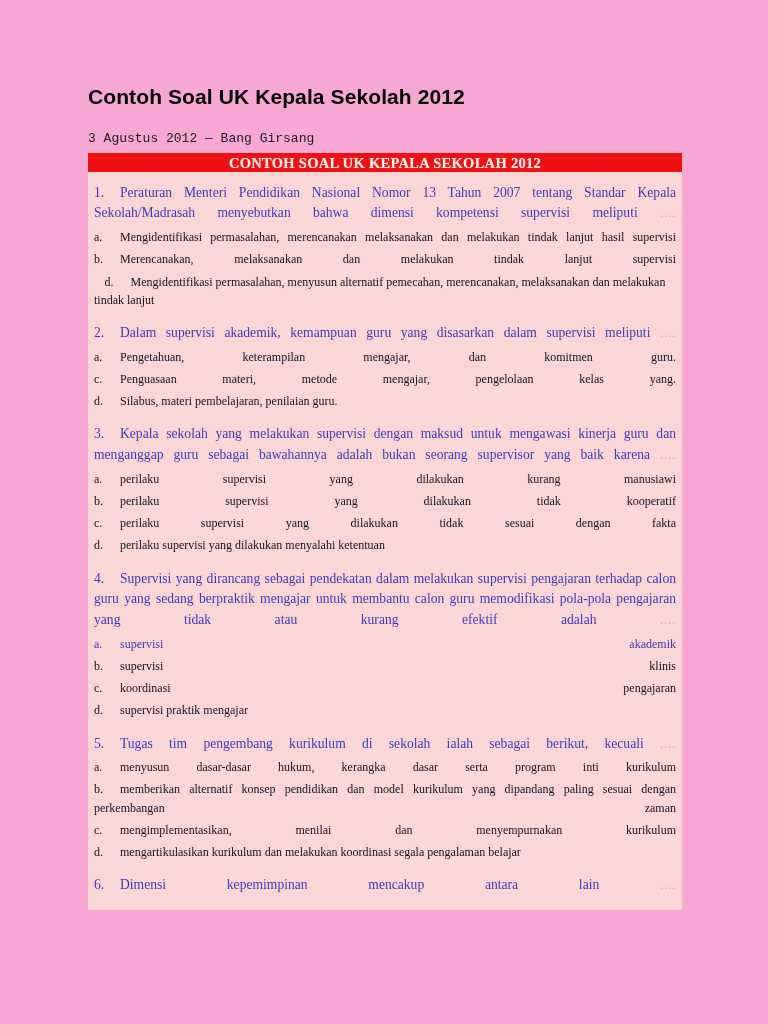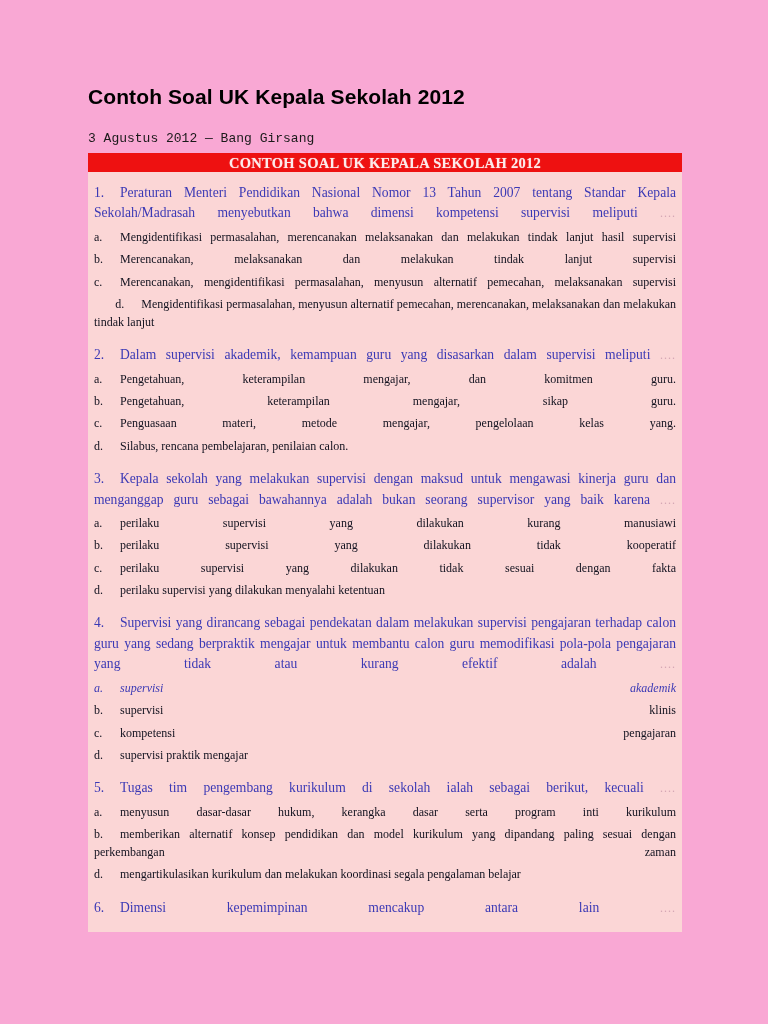--- a/index.html
+++ b/index.html
@@ -81,25 +81,24 @@
   .opt {
     color: #12121f;
     font-size: 12px;
     line-height: 1.52;
     text-align: justify;
     text-align-last: justify;
     -moz-text-align-last: justify;
   }
   .opt.blue {
     color: #3b39b5;
-    font-style: italic;
   }
   .opt.flush,
   .q-text.flush {
-    text-align: right;
+    text-align: center;
     text-align-last: left;
     -moz-text-align-last: left;
   }
   .marker {
     display: inline-block;
     min-width: 26px;
   }
   .dots {
     color: #d4a6b4;
     letter-spacing: 1px;
@@ -117,48 +116,47 @@
 
   <div class="red-bar">
     <span class="red-bar-text">CONTOH SOAL UK KEPALA SEKOLAH 2012</span>
   </div>
 
   <div class="pink-block" id="quiz-root">
       <div class="q-group">
         <p class="q-text"><span class="marker">1.</span><span>Peraturan Menteri Pendidikan Nasional Nomor 13 Tahun 2007 tentang Standar Kepala Sekolah/Madrasah menyebutkan bahwa dimensi kompetensi supervisi meliputi</span> <span class="dots">....</span></p>
         <p class="opt"><span class="marker">a.</span><span>Mengidentifikasi permasalahan, merencanakan melaksanakan dan melakukan tindak lanjut hasil supervisi</span></p>
         <p class="opt"><span class="marker">b.</span><span>Merencanakan, melaksanakan dan melakukan tindak lanjut supervisi</span></p>
-        <p class="opt"><span class="marker">c.</span><span>Merencanakan, mengidentifikasi permasalahan, menyusun alternatif pemecahan, melaksanakan supervisi</span></p>
         <p class="opt flush"><span class="marker">d.</span><span>Mengidentifikasi permasalahan, menyusun alternatif pemecahan, merencanakan, melaksanakan dan melakukan tindak lanjut</span></p>
       </div>
       <div class="q-group">
         <p class="q-text"><span class="marker">2.</span><span>Dalam supervisi akademik, kemampuan guru yang disasarkan dalam supervisi meliputi</span> <span class="dots">....</span></p>
         <p class="opt"><span class="marker">a.</span><span>Pengetahuan, keterampilan mengajar, dan komitmen guru.</span></p>
-        <p class="opt"><span class="marker">b.</span><span>Pengetahuan, keterampilan mengajar, sikap guru.</span></p>
         <p class="opt"><span class="marker">c.</span><span>Penguasaan materi, metode mengajar, pengelolaan kelas yang.</span></p>
-        <p class="opt flush"><span class="marker">d.</span><span>Silabus, rencana pembelajaran, penilaian calon.</span></p>
+        <p class="opt flush"><span class="marker">d.</span><span>Silabus, materi pembelajaran, penilaian guru.</span></p>
       </div>
       <div class="q-group">
         <p class="q-text"><span class="marker">3.</span><span>Kepala sekolah yang melakukan supervisi dengan maksud untuk mengawasi kinerja guru dan menganggap guru sebagai bawahannya adalah bukan seorang supervisor yang baik karena</span> <span class="dots">....</span></p>
         <p class="opt"><span class="marker">a.</span><span>perilaku supervisi yang dilakukan kurang manusiawi</span></p>
         <p class="opt"><span class="marker">b.</span><span>perilaku supervisi yang dilakukan tidak kooperatif</span></p>
         <p class="opt"><span class="marker">c.</span><span>perilaku supervisi yang dilakukan tidak sesuai dengan fakta</span></p>
         <p class="opt flush"><span class="marker">d.</span><span>perilaku supervisi yang dilakukan menyalahi ketentuan</span></p>
       </div>
       <div class="q-group">
         <p class="q-text"><span class="marker">4.</span><span>Supervisi yang dirancang sebagai pendekatan dalam melakukan supervisi pengajaran terhadap calon guru yang sedang berpraktik mengajar untuk membantu calon guru memodifikasi pola-pola pengajaran yang tidak atau kurang efektif adalah</span> <span class="dots">....</span></p>
         <p class="opt blue"><span class="marker">a.</span><span>supervisi akademik</span></p>
         <p class="opt"><span class="marker">b.</span><span>supervisi klinis</span></p>
-        <p class="opt"><span class="marker">c.</span><span>kompetensi pengajaran</span></p>
+        <p class="opt"><span class="marker">c.</span><span>koordinasi pengajaran</span></p>
         <p class="opt flush"><span class="marker">d.</span><span>supervisi praktik mengajar</span></p>
       </div>
       <div class="q-group">
         <p class="q-text"><span class="marker">5.</span><span>Tugas tim pengembang kurikulum di sekolah ialah sebagai berikut, kecuali</span> <span class="dots">....</span></p>
         <p class="opt"><span class="marker">a.</span><span>menyusun dasar-dasar hukum, kerangka dasar serta program inti kurikulum</span></p>
         <p class="opt"><span class="marker">b.</span><span>memberikan alternatif konsep pendidikan dan model kurikulum yang dipandang paling sesuai dengan perkembangan zaman</span></p>
+        <p class="opt"><span class="marker">c.</span><span>mengimplementasikan, menilai dan menyempurnakan kurikulum</span></p>
         <p class="opt flush"><span class="marker">d.</span><span>mengartikulasikan kurikulum dan melakukan koordinasi segala pengalaman belajar</span></p>
       </div>
       <div class="q-group">
         <p class="q-text"><span class="marker">6.</span><span>Dimensi kepemimpinan mencakup antara lain</span> <span class="dots">....</span></p>
       </div>
     </div>
 
 </div>
 
 </body></html>

